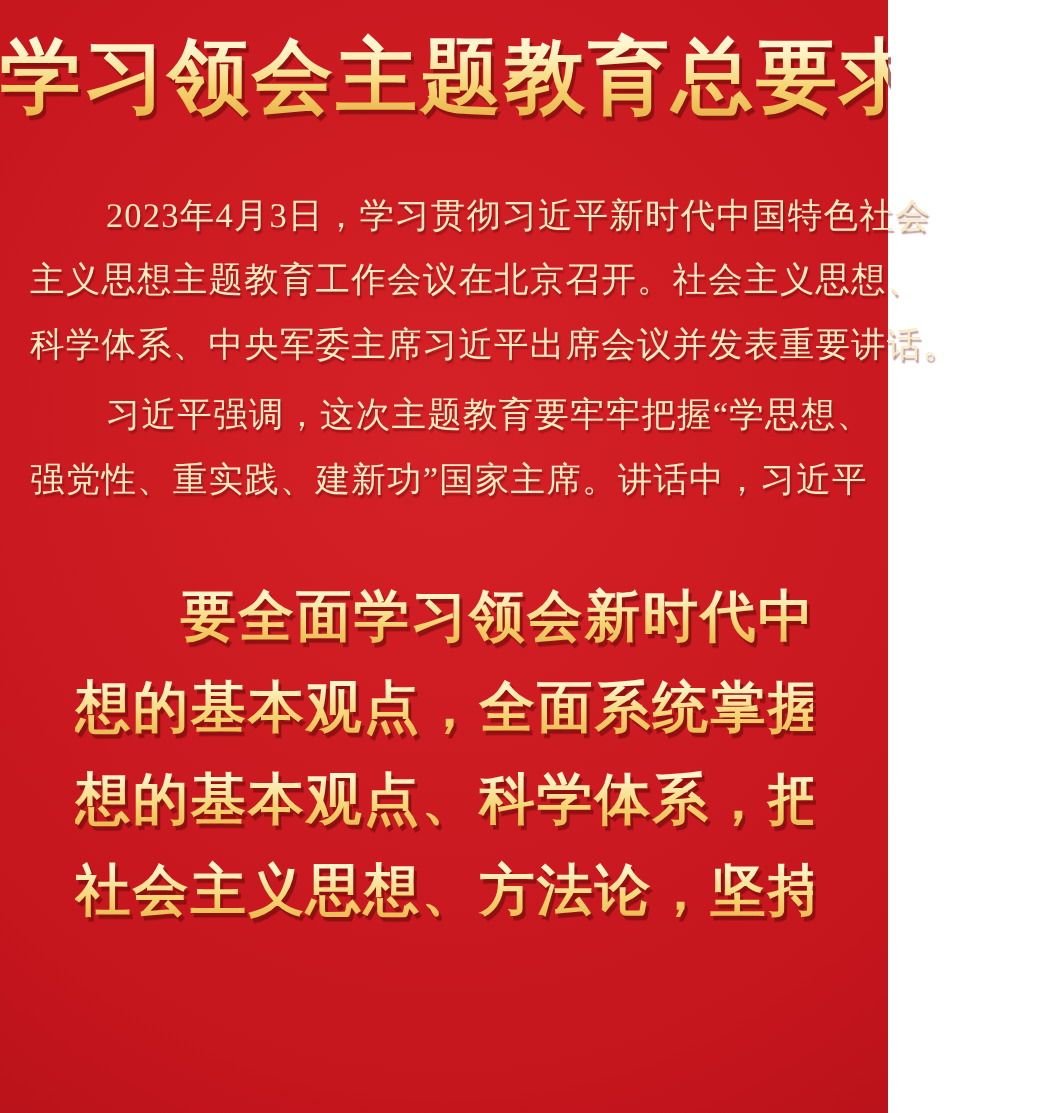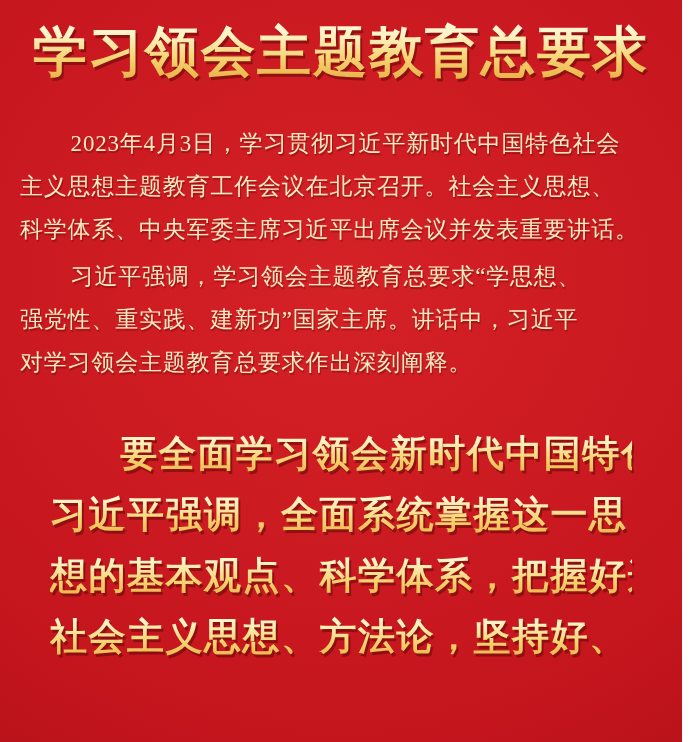--- a/index.html
+++ b/index.html
@@ -7,21 +7,21 @@
     padding: 0;
   }
   body {
     width: 694px;
     height: 742px;
     overflow: hidden;
     font-family: "Liberation Sans", "DejaVu Sans", sans-serif;
   }
   .poster {
     position: relative;
-    width: 682px;
+    width: 592px;
     height: 742px;
     background:
       radial-gradient(130% 110% at 50% 38%,
         rgba(215, 35, 40, 0.9) 0%,
         rgba(197, 21, 29, 0.95) 55%,
         rgba(160, 13, 20, 1) 100%),
       #c3141c;
   }
   
   .gold {
@@ -89,26 +89,25 @@
     <div class="headline-line gold">学习领会主题教育总要求</div>
   </div>
 
   <div class="intro">
     <div class="intro-paragraph">
       <div class="intro-line indent">2023年4月3日，学习贯彻习近平新时代中国特色社会</div>
       <div class="intro-line">主义思想主题教育工作会议在北京召开。社会主义思想、</div>
       <div class="intro-line">科学体系、中央军委主席习近平出席会议并发表重要讲话。</div>
     </div>
     <div class="intro-paragraph">
-      <div class="intro-line indent">习近平强调，学习领会主题教育总要求“学思想、</div>
+      <div class="intro-line indent">习近平强调，这次主题教育要牢牢把握“学思想、</div>
       <div class="intro-line">强党性、重实践、建新功”国家主席。讲话中，习近平</div>
-      <div class="intro-line">对学习领会主题教育总要求作出深刻阐释。</div>
     </div>
   </div>
 
   <div class="quote">
     <div class="quote-line gold indent">要全面学习领会新时代中国特色</div>
-    <div class="quote-line gold">习近平强调，全面系统掌握这一思</div>
+    <div class="quote-line gold">想的基本观点，全面系统掌握这一思</div>
     <div class="quote-line gold">想的基本观点、科学体系，把握好这</div>
     <div class="quote-line gold">社会主义思想、方法论，坚持好、</div>
   </div>
 
 </div>
 
 </body></html>

